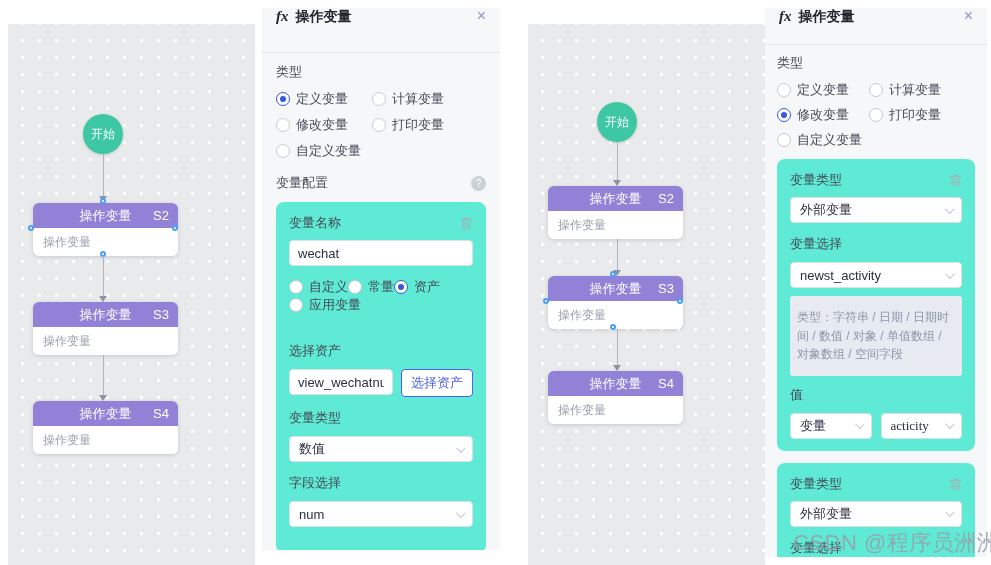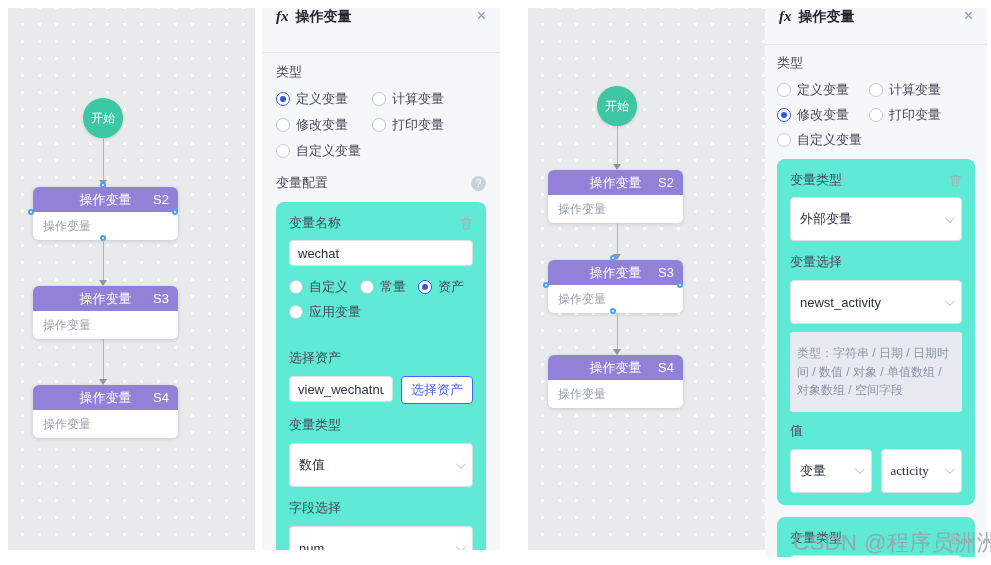--- a/index.html
+++ b/index.html
@@ -2,21 +2,21 @@
 <html><head>
 <meta charset="utf-8">
 <style>
   * { margin:0; padding:0; box-sizing:border-box; }
   html,body { background:#fff; }
   body { font-family:"Liberation Sans", sans-serif; }
   .page { position:relative; width:991px; height:565px; background:#fff; overflow:hidden; }
 
   
   .canvas {
-    position:absolute; top:8px; height:542px;
+    position:absolute; top:24px; height:542px;
     background-color:#e9eaeb;
     background-image:radial-gradient(circle,#ffffff 1.4px,transparent 1.6px);
     background-size:17px 17px; background-position:6px 8px;
   }
   .canvas-left { left:8px; width:247px; }
   .canvas-right { left:528px; width:237px; }
 
   .start-node {
     position:absolute; width:40px; height:40px; border-radius:50%;
     background:#3ec7a5; color:#fff; font-size:12px;
@@ -69,21 +69,21 @@
   .card { background:#5eead4; border-radius:8px; padding:12px 13px; }
   .field-row { display:flex; align-items:center; justify-content:space-between; margin-bottom:8px; }
   .field-lbl { font-size:13px; color:#454b59; }
   .trash-btn { cursor:pointer; display:flex; }
   .tinput {
     width:100%; height:26px; border:1px solid #dcdfe6; border-radius:4px;
     padding:0 8px; font-size:13px; color:#2b3040; background:#fff; outline:none;
     font-family:"Liberation Sans",sans-serif;
   }
   .selbox {
-    height:44px; border:1px solid #dcdfe6; border-radius:4px; background:#fff;
+    height:26px; border:1px solid #dcdfe6; border-radius:4px; background:#fff;
     display:flex; align-items:center; padding:0 9px; font-size:13px; color:#2b3040; cursor:pointer;
   }
   .selbox .sval { flex:1; overflow:hidden; white-space:nowrap; }
   .chev { width:7px; height:7px; border-right:1.5px solid #c0c5cf; border-bottom:1.5px solid #c0c5cf; transform:rotate(45deg) translateY(-2px); flex:none; }
   .gap12 { height:12px; } .gap8 { height:8px; }
   .asset-row { display:flex; gap:8px; }
   .asset-row .tinput { flex:1; min-width:0; }
   .blue-btn {
     height:28px; padding:0 9px; border:1px solid #4a63ea; border-radius:4px; background:#fff;
     color:#4a63ea; font-size:13px; cursor:pointer; flex:none; font-family:"Liberation Sans",sans-serif;
@@ -203,21 +203,21 @@
               <path d="M1.5 3.5h11"></path>
                 <path d="M5 3.2V1.8h4v1.4"></path>
               <path d="M3 3.5l.7 8.8a1 1 0 0 0 1 .9h4.6a1 1 0 0 0 1-.9l.7-8.8"></path>
               <path d="M5.6 6v4.4M8.4 6v4.4"></path>
             </svg>
           </span>
         </div>
         <input class="tinput" value="wechat" style="">
         <div class="gap12"></div>
 
-        <div style="display:flex;gap:12px;margin-bottom:7px;">
+        <div style="display:flex;">
           <div class="radio-item">
             <span class="radio">
                 <span class="dot"></span>
               </span>
             <span>自定义</span>
           </div>
           <div class="radio-item">
             <span class="radio">
                 <span class="dot"></span>
               </span>

